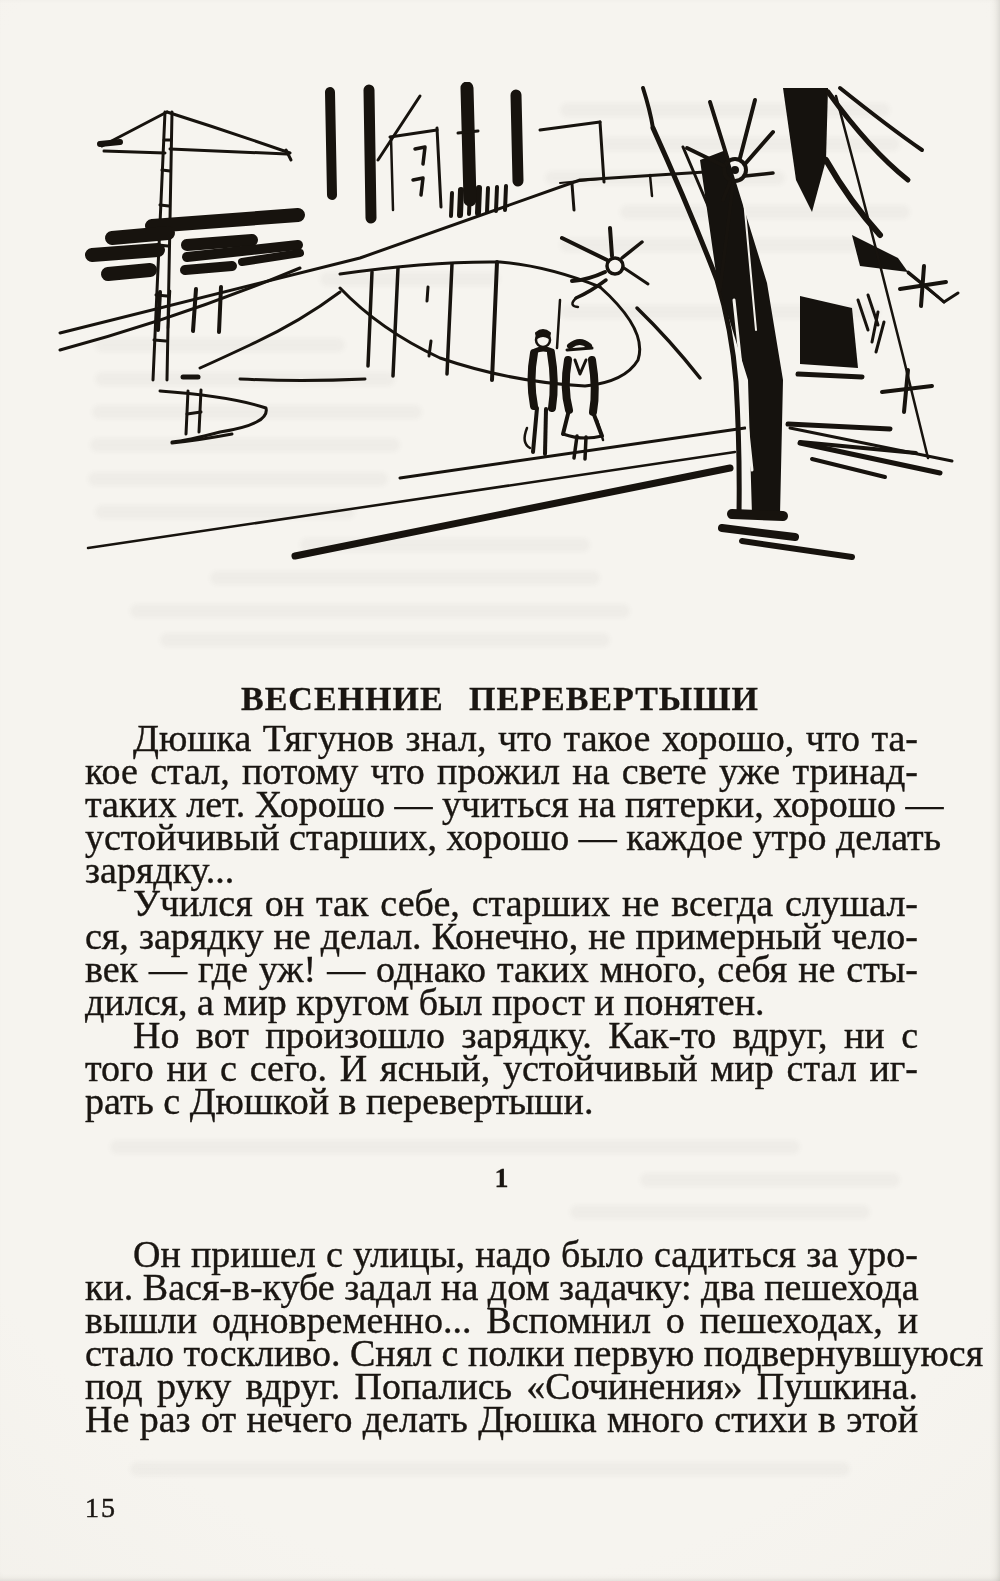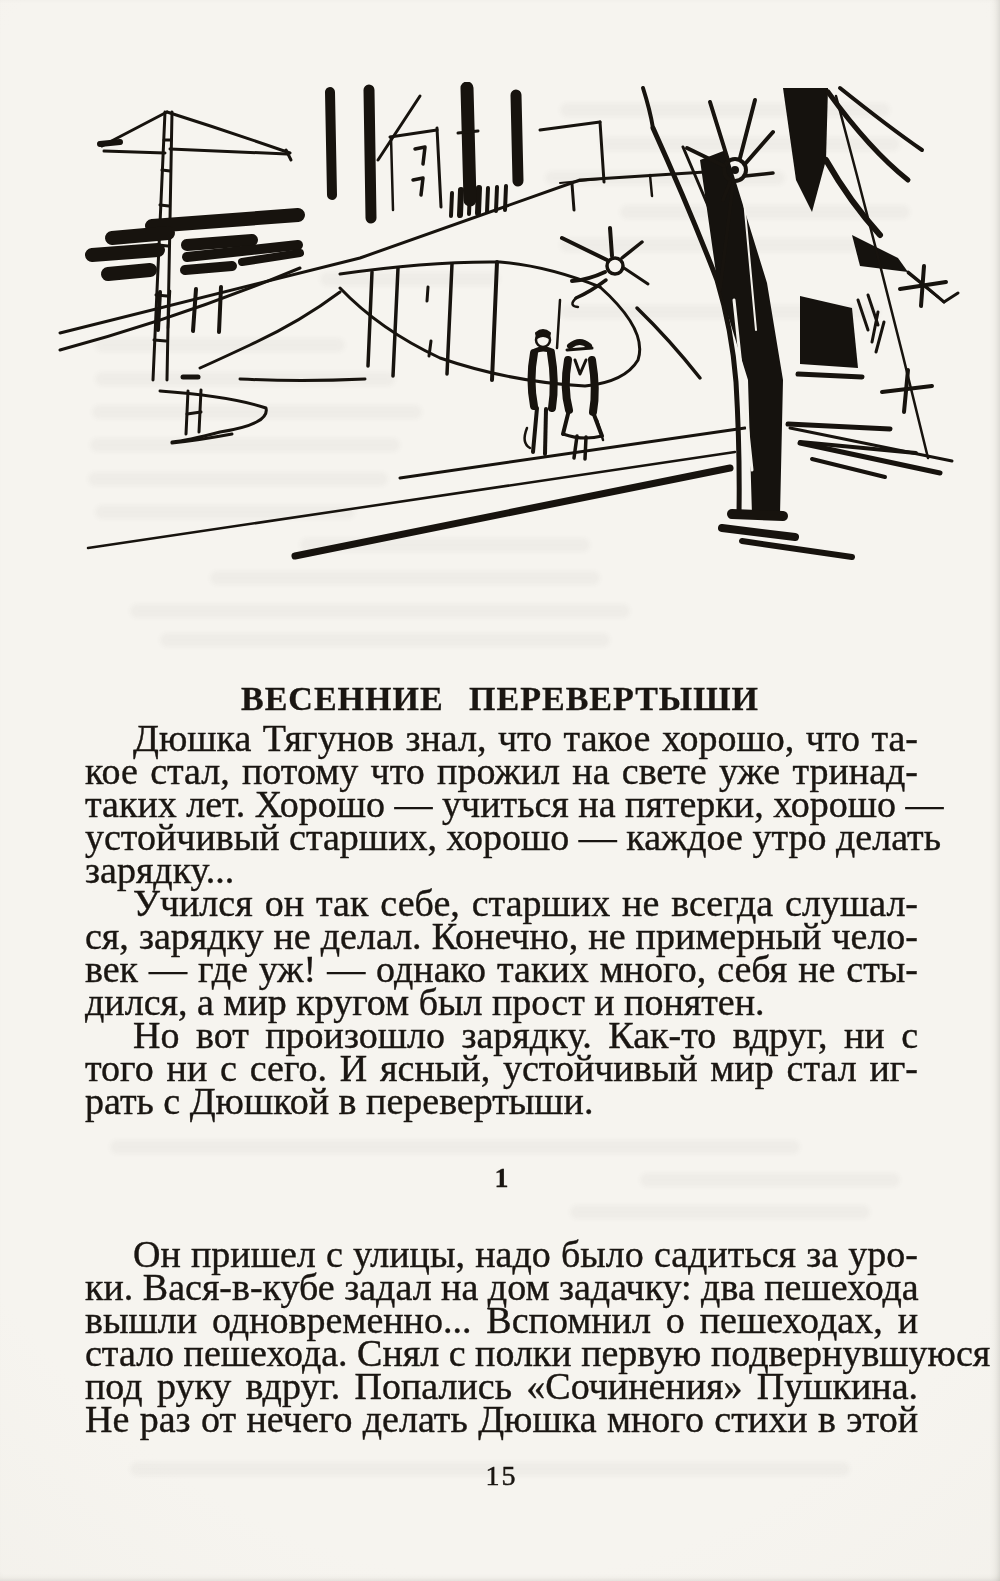--- a/index.html
+++ b/index.html
@@ -31,22 +31,22 @@
     -webkit-text-stroke:.4px #1a1612;
   }
   .ln.endl{text-align-last:left;}
   .ln.first{text-indent:48px;}
   .section{
     position:absolute;top:1162px;left:85px;width:833px;z-index:2;
     text-align:center;font-size:28px;font-weight:bold;
     -webkit-text-stroke:.3px #1a1612;
   }
   .pagenum{
-    position:absolute;top:1460px;left:85px;width:833px;z-index:2;
-    text-align:center;font-size:28px;letter-spacing:2px;
+    position:absolute;top:1492px;left:85px;width:833px;z-index:2;
+    font-size:28px;letter-spacing:2px;
     -webkit-text-stroke:.5px #1a1612;
   }
 </style>
 </head>
 <body>
 
 <div class="page">
 
   <div class="ghosts">
     <i style="top:103px;left:560px;width:330px"></i>
@@ -262,20 +262,20 @@
     <div class="ln">того ни с сего. И ясный, устойчивый мир стал иг-</div>
     <div class="ln endl">рать с Дюшкой в перевертыши.</div>
   </div>
 
   <div class="section">1</div>
 
   <div class="text-block tb2">
     <div class="ln first">Он пришел с улицы, надо было садиться за уро-</div>
     <div class="ln">ки. Вася-в-кубе задал на дом задачку: два пешехода</div>
     <div class="ln">вышли одновременно... Вспомнил о пешеходах, и</div>
-    <div class="ln">стало пешехода. Снял с полки первую подвернувшуюся</div>
+    <div class="ln">стало тоскливо. Снял с полки первую подвернувшуюся</div>
     <div class="ln">под руку вдруг. Попались «Сочинения» Пушкина.</div>
     <div class="ln">Не раз от нечего делать Дюшка много стихи в этой</div>
   </div>
 
   <div class="pagenum">15</div>
 
 </div>
 
 </body></html>

